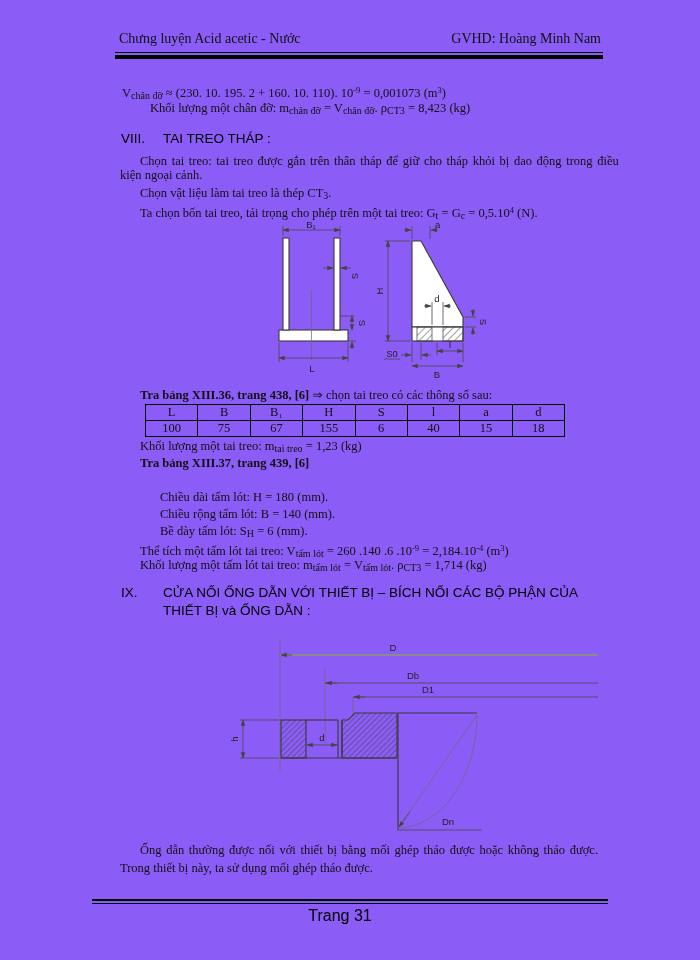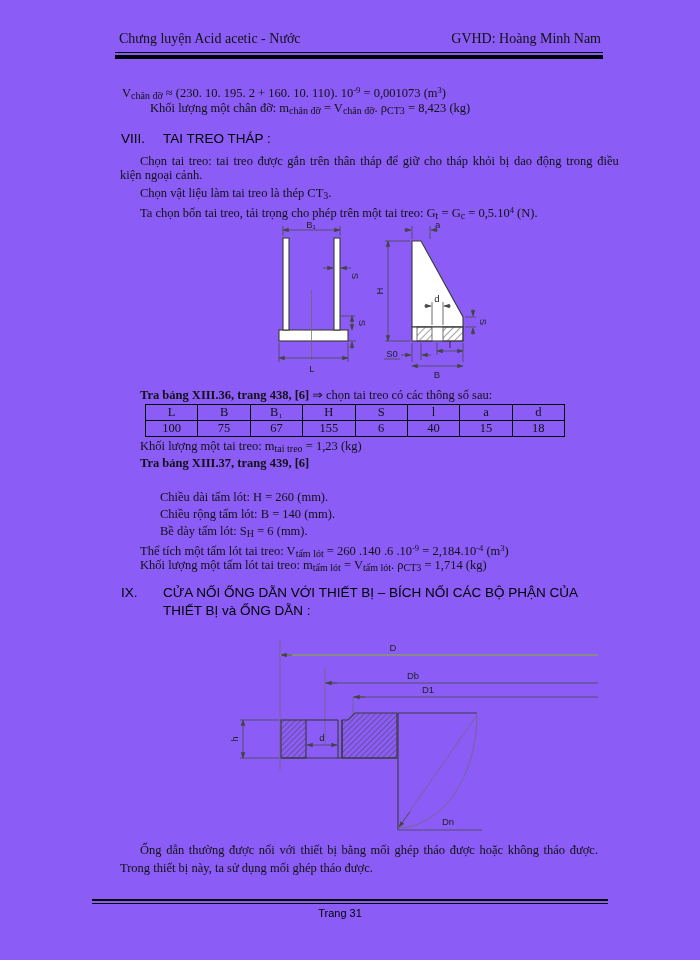--- a/index.html
+++ b/index.html
@@ -23,21 +23,21 @@
   sub { font-size:10px; vertical-align:-2px; }
   sup { font-size:8.5px; vertical-align:4px; }
   b { font-weight:bold; }
   table.ttbl { position:absolute; top:404px; left:145px; width:420px;
                border-collapse:collapse; table-layout:fixed; }
   table.ttbl td { border:1px solid #000; text-align:center; font-size:12.5px;
                   height:16px; padding:0; }
   .frule1 { position:absolute; top:899px; left:92px; right:92px; height:2px; background:#000; }
   .frule2 { position:absolute; top:903px; left:92px; right:92px; height:1px; background:#000; }
   .pagenum { position:absolute; top:907px; left:0; width:680px; text-align:center;
-             font-family:"Liberation Sans", sans-serif; font-size:11px; color:#000; }
+             font-family:"Liberation Sans", sans-serif; font-size:16px; color:#000; }
   svg text { font-family:"Liberation Sans", sans-serif; font-size:9.5px; fill:#222; }
   svg .ol { fill:#ffffff; stroke:#3a3a3a; stroke-width:1.1; }
   svg .dim { stroke:#4a4a4a; stroke-width:0.8; fill:none; }
   svg .thin { stroke:#6a6a6a; stroke-width:0.7; fill:none; }
 </style>
 </head>
 <body>
 
 <div class="page">
 
@@ -163,21 +163,21 @@
       <td>6</td>
       <td>40</td>
       <td>15</td>
       <td>18</td>
     </tr>
   </tbody>
     </table>
 
   <div class="ln" style="top:438px;left:140px">Khối lượng một tai treo: m<sub>tai treo</sub> = 1,23 (kg)</div>
   <div class="ln" style="top:455px;left:140px"><b>Tra bảng XIII.37, trang 439, [6]</b></div>
-  <div class="ln" style="top:489px;left:160px">Chiều dài tấm lót: H = 260 (mm).</div>
+  <div class="ln" style="top:489px;left:160px">Chiều dài tấm lót: H = 180 (mm).</div>
   <div class="ln" style="top:506px;left:160px">Chiều rộng tấm lót: B = 140 (mm).</div>
   <div class="ln" style="top:523px;left:160px">Bề dày tấm lót: S<sub>H</sub> = 6 (mm).</div>
   <div class="ln" style="top:540px;left:140px">Thể tích một tấm lót tai treo: V<sub>tấm lót</sub> = 260 .140 .6 .10<sup>-9</sup> = 2,184.10<sup>-4</sup> (m<sup>3</sup>)</div>
   <div class="ln" style="top:557px;left:140px">Khối lượng một tấm lót tai treo: m<sub>tấm lót</sub> = V<sub>tấm lót</sub>. ρ<sub>CT3</sub> = 1,714 (kg)</div>
 
   <div class="h1" style="top:584px">
     <span class="hnum">IX.</span><span>CỬA NỐI ỐNG DẪN VỚI THIẾT BỊ – BÍCH NỐI CÁC BỘ PHẬN CỦA</span>
   </div>
   <div class="hcont" style="top:602px">THIẾT BỊ và ỐNG DẪN :</div>
 

